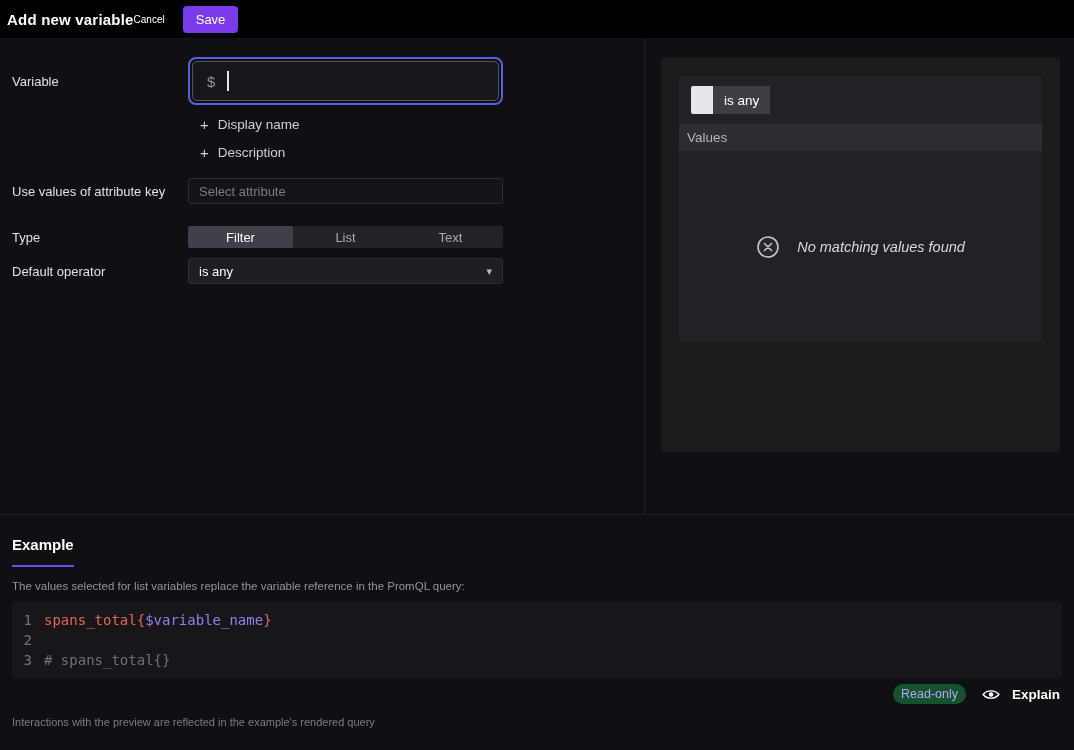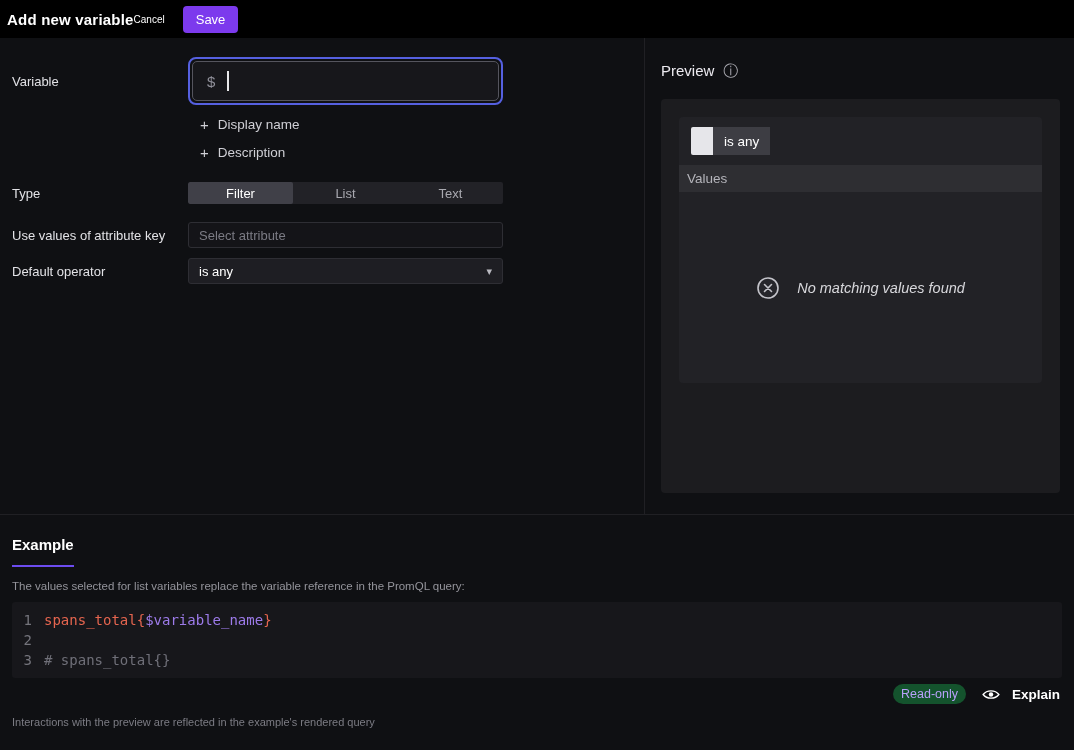--- a/index.html
+++ b/index.html
@@ -165,55 +165,51 @@
       <div class="add-link">
         <span class="plus-icon">+</span>
         <span>Display name</span>
       </div>
       <div class="add-link">
         <span class="plus-icon">+</span>
         <span>Description</span>
       </div>
     </div>
 
+    <div class="form-row row-attr">
+      <div class="form-label">Use values of attribute key</div>
+      <div class="form-control">
+        <input class="attr-input" type="text" placeholder="Select attribute" style="">
+      </div>
+    </div>
+
     <div class="form-row row-type">
       <div class="form-label">Type</div>
       <div class="form-control">
         <div class="segmented">
           <div class="segment selected">Filter</div>
           <div class="segment">List</div>
           <div class="segment">Text</div>
         </div>
       </div>
     </div>
 
-    <div class="form-row row-attr">
-      <div class="form-label">Use values of attribute key</div>
-      <div class="form-control">
-        <input class="attr-input" type="text" placeholder="Select attribute" style="">
-      </div>
-    </div>
-
     <div class="form-row row-op">
       <div class="form-label">Default operator</div>
       <div class="form-control">
         <div class="op-select">
           <span class="op-select-value">is any</span>
           <span class="caret-down">▾</span>
         </div>
       </div>
     </div>
 
   </div>
 
   <div class="right-col">
-    <div class="preview-head">
-      <span class="preview-title">Preview</span>
-      <span class="info-icon">ⓘ</span>
-    </div>
 
     <div class="preview-panel">
       <div class="preview-list">
         <div class="filter-row">
           <div class="filter-checkbox"></div>
           <div class="operator-chip">is any</div>
         </div>
         <div class="values-header">Values</div>
         <div class="empty-state">
           <svg width="24" height="24" viewBox="0 0 24 24">

